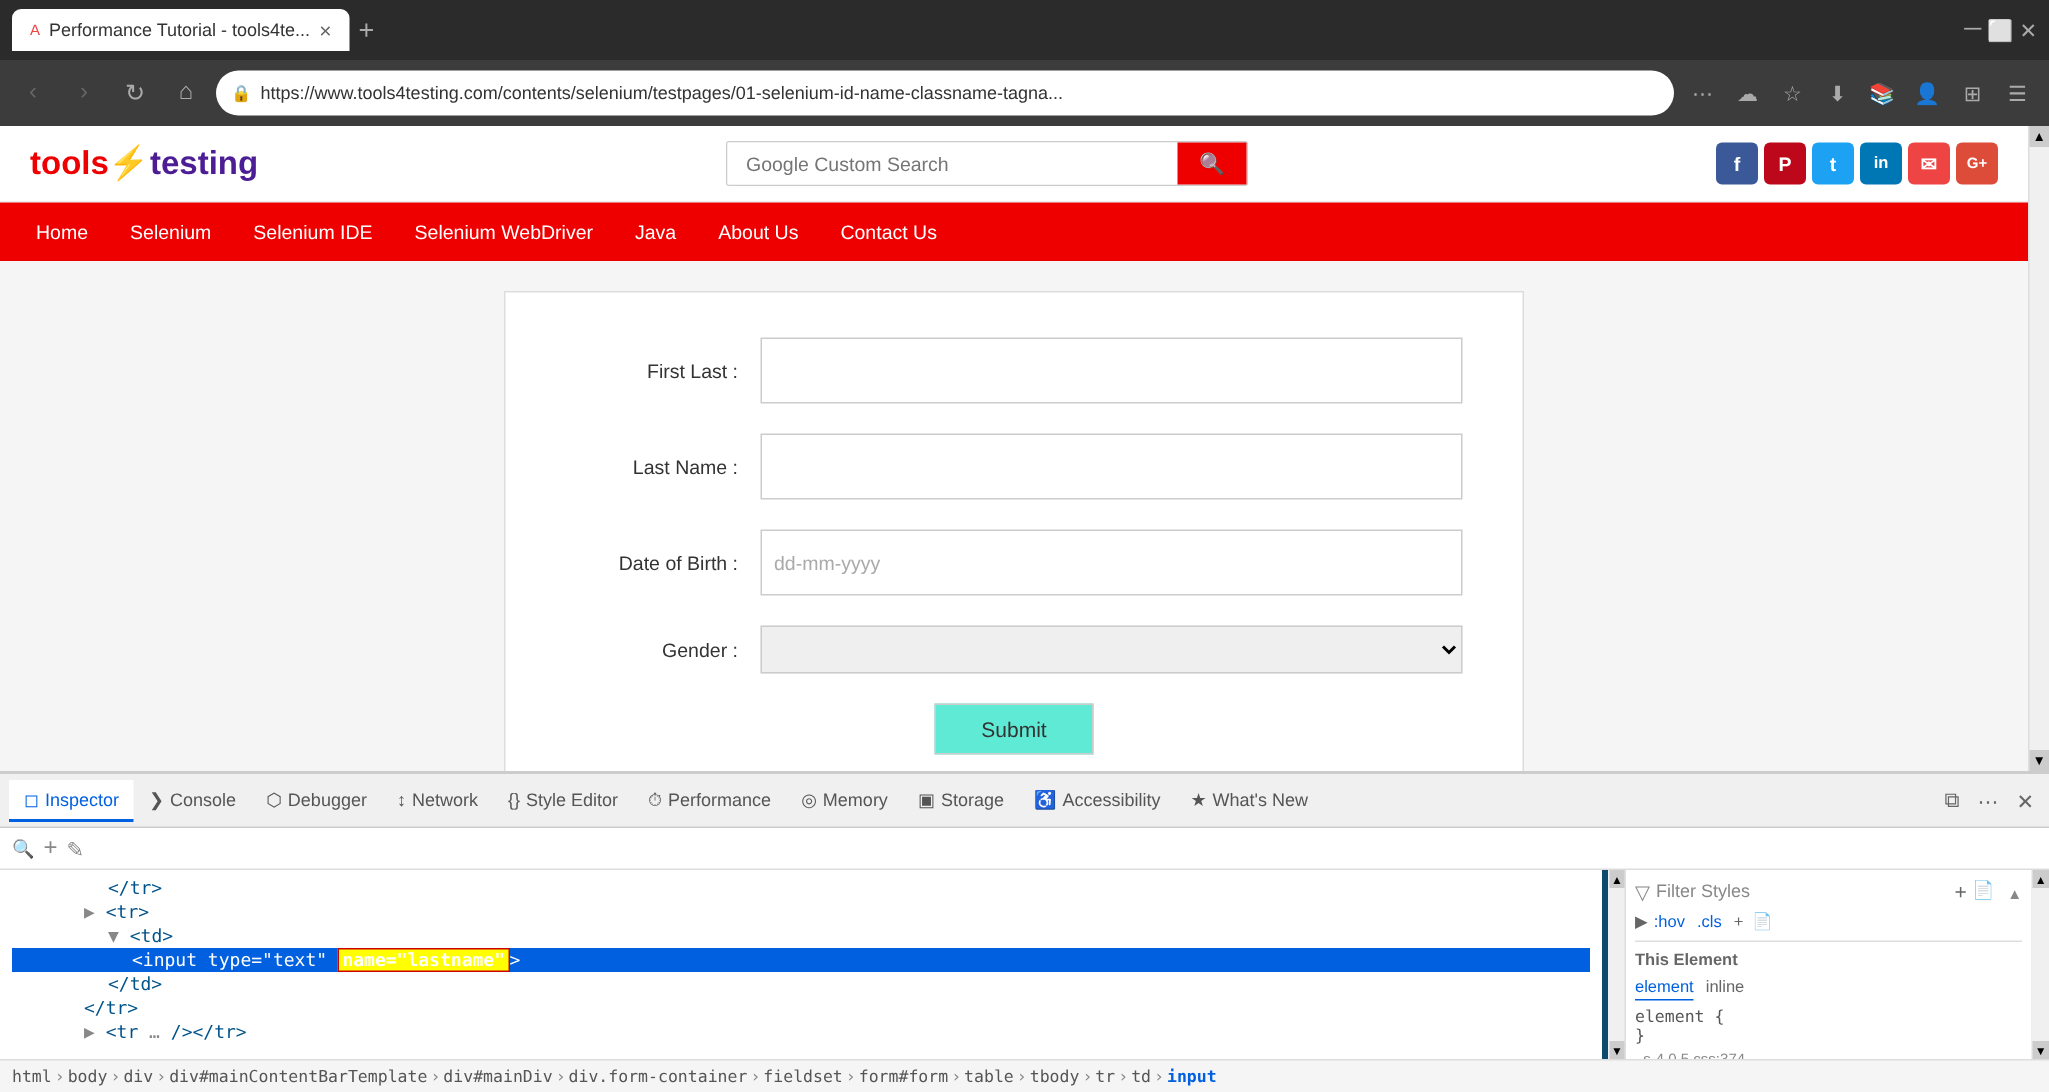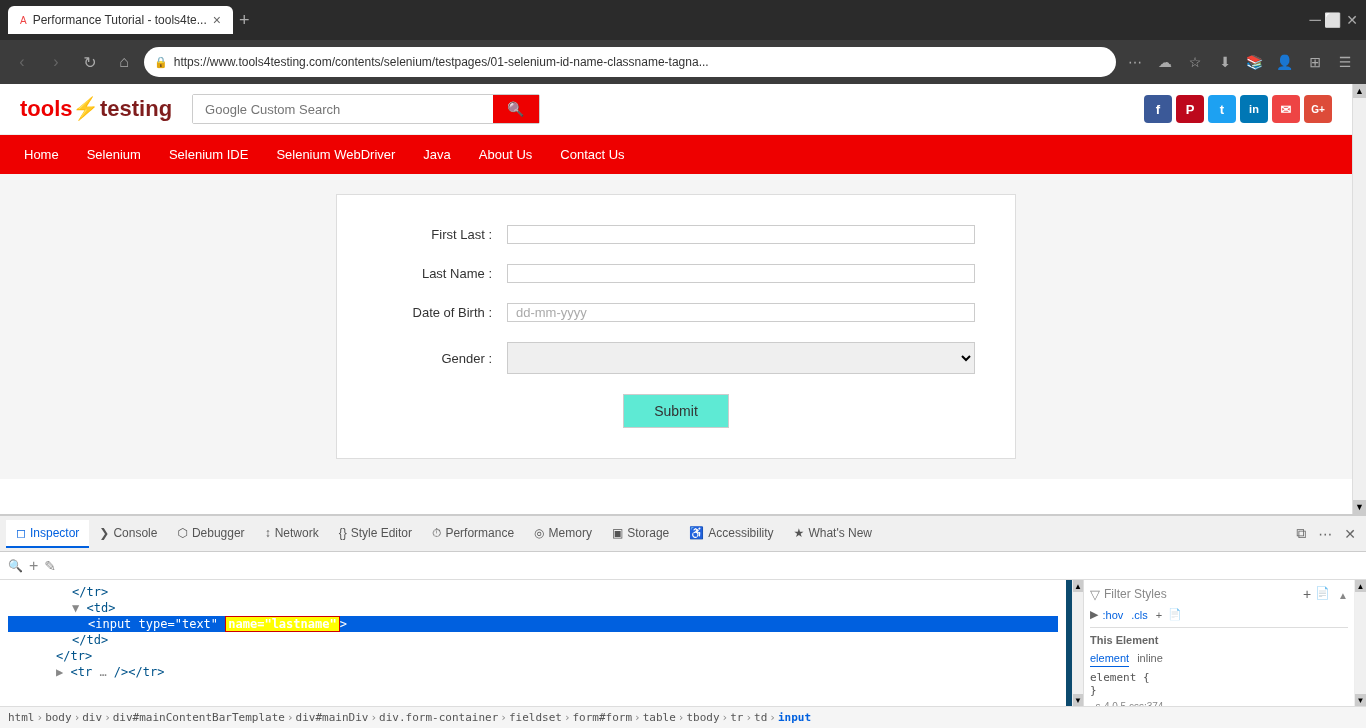--- a/index.html
+++ b/index.html
@@ -22,56 +22,56 @@
     .toolbar-icon { color: #aaa; font-size: 14px; cursor: pointer; width: 26px; height: 26px; display: flex; align-items: center; justify-content: center; border-radius: 4px; }
 
     
     .page-wrapper { height: calc(728px - 40px - 44px - 214px); overflow: hidden; }
     
     
     .site-header { display: flex; align-items: center; padding: 10px 20px; background: #fff; border-bottom: 1px solid #eee; gap: 20px; }
     .logo { font-size: 22px; font-weight: bold; }
     .logo-tools { color: #e00; }
     .logo-lightning { color: #f90; }
-    .logo-testing { color: #7f1d1d; }
-    .search-area { flex: 1; display: flex; }
+    .logo-testing { color: #4c1d95; }
+    .search-area { flex: 1; display: flex; justify-content: center; }
     .search-box { display: flex; border: 1px solid #ccc; border-radius: 2px; }
     .search-input { width: 300px; padding: 6px 12px; border: none; outline: none; font-size: 13px; color: #999; }
     .search-btn { background: #e00; color: #fff; border: none; padding: 6px 14px; cursor: pointer; font-size: 14px; }
     .social-icons { display: flex; gap: 4px; }
     .social-icon { width: 28px; height: 28px; border-radius: 4px; display: flex; align-items: center; justify-content: center; color: #fff; font-size: 13px; font-weight: bold; cursor: pointer; }
 
     
     .site-nav { background: #e00; display: flex; align-items: center; padding: 0 10px; }
     .nav-item { color: #fff; padding: 12px 14px; font-size: 13px; cursor: pointer; text-decoration: none; }
 
     
     .form-section { padding: 20px; background: #f5f5f5; min-height: 280px; display: flex; justify-content: center; }
     .form-card { background: #fff; border: 1px solid #ddd; padding: 30px 40px; width: 680px; }
     .form-row { display: flex; align-items: center; margin-bottom: 20px; }
     .form-label { width: 130px; font-size: 13px; color: #333; text-align: right; padding-right: 15px; }
-    .form-input { flex: 1; height: 19px; border: 1px solid #ccc; padding: 4px 8px; font-size: 13px; }
+    .form-input { flex: 1; height: 44px; border: 1px solid #ccc; padding: 4px 8px; font-size: 13px; }
     .form-input::placeholder { color: #aaa; }
     .form-select { flex: 1; height: 32px; border: 1px solid #ccc; font-size: 13px; }
     .form-submit-row { display: flex; justify-content: center; margin-top: 10px; }
     .submit-btn { background: #5eead4; border: 1px solid #ccc; padding: 8px 30px; font-size: 14px; cursor: pointer; color: #333; }
 
     
     .devtools { height: 214px; background: #fff; border-top: 2px solid #ccc; display: flex; flex-direction: column; }
     .devtools-tabs { display: flex; background: #f0f0f0; border-bottom: 1px solid #ccc; align-items: center; padding: 0 6px; height: 36px; }
     .devtools-tab { display: flex; align-items: center; gap: 4px; padding: 6px 10px; font-size: 12px; cursor: pointer; color: #555; border-bottom: 2px solid transparent; }
     .devtools-tab.active { color: #0060df; border-bottom: 2px solid #0060df; background: #fff; }
     .devtools-tab-actions { margin-left: auto; display: flex; gap: 4px; }
     .devtools-action-btn { background: none; border: none; color: #666; font-size: 14px; cursor: pointer; padding: 2px 4px; }
 
     .devtools-search { height: 28px; background: #fff; border-bottom: 1px solid #ddd; display: flex; align-items: center; padding: 0 8px; gap: 6px; }
     .devtools-search input { flex: 1; border: none; outline: none; font-size: 12px; }
 
     .devtools-body { display: flex; flex: 1; overflow: hidden; }
-    .html-panel { flex: 1; background: #fff; overflow: auto; padding: 4px 8px; font-family: monospace; font-size: 12px; border-right: 6px solid #0c4a6e; }
+    .html-panel { flex: 1; background: #fff; overflow: auto; padding: 4px 8px; font-family: monospace; font-size: 12px; border-right: 4px solid #0c4a6e; }
     .html-line { padding: 1px 4px; cursor: pointer; white-space: nowrap; color: #333; }
     .html-line.selected { background: #0060df; color: #fff; }
     .html-line.selected span { color: #fff !important; }
     .html-tag { color: #00538a; }
     .selected .html-tag { color: #fff; }
 
     .styles-panel { width: 270px; background: #fff; overflow: auto; padding: 6px; }
     .styles-toolbar { display: flex; gap: 4px; align-items: center; margin-bottom: 6px; }
     .styles-actions { margin-left: auto; display: flex; gap: 4px; }
     .pseudo-section { border-bottom: 1px solid #ddd; padding-bottom: 6px; margin-bottom: 6px; }
@@ -249,20 +249,21 @@
   <div class="devtools-search">
     <span style="color:#888;font-size:12px;">🔍</span>
     <span style="color:#888;font-size:16px;cursor:pointer;">+</span>
     <span style="color:#888;font-size:14px;cursor:pointer;">✎</span>
   </div>
 
   <div class="devtools-body">
 
     <div class="html-panel">
       <div class="html-line" style="padding-left:64px;"><span class="html-tag">&lt;/tr&gt;</span></div>
+      <div class="html-line" style="padding-left:48px;"><span style="color:#888;">▶</span> <span class="html-tag">&lt;tr&gt;</span></div>
       <div class="html-line" style="padding-left:64px;"><span style="color:#888;">▼</span> <span class="html-tag">&lt;td&gt;</span></div>
       <div class="html-line selected" style="padding-left:80px;">
         <span class="html-tag">&lt;input </span><span>type="text" </span><span style="background:#ff0;color:#333;border:1px solid #c00;padding:0 2px;font-weight:bold;">name="lastname"</span><span class="html-tag">&gt;</span>
       </div>
       <div class="html-line" style="padding-left:64px;"><span class="html-tag">&lt;/td&gt;</span></div>
       <div class="html-line" style="padding-left:48px;"><span class="html-tag">&lt;/tr&gt;</span></div>
       <div class="html-line" style="padding-left:48px;"><span style="color:#888;">▶</span> <span class="html-tag">&lt;tr</span> <span style="color:#888;">…</span> <span class="html-tag">/&gt;&lt;/tr&gt;</span></div>
 
     </div>
 

